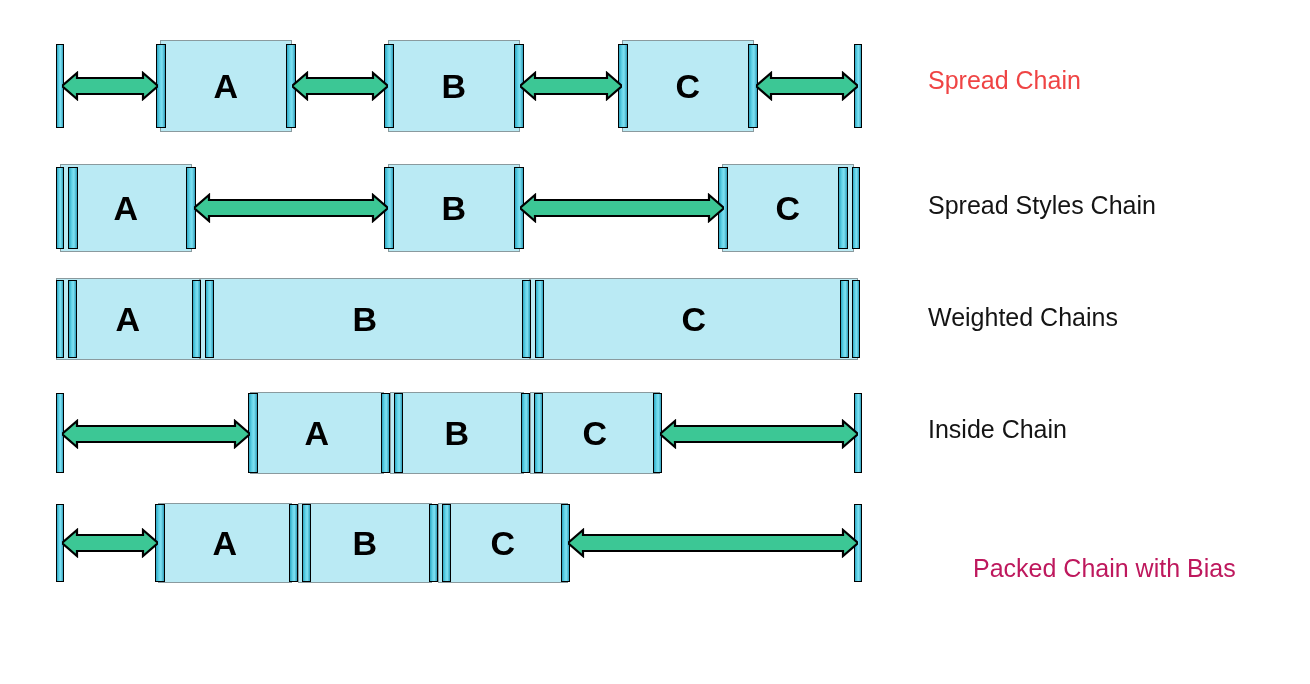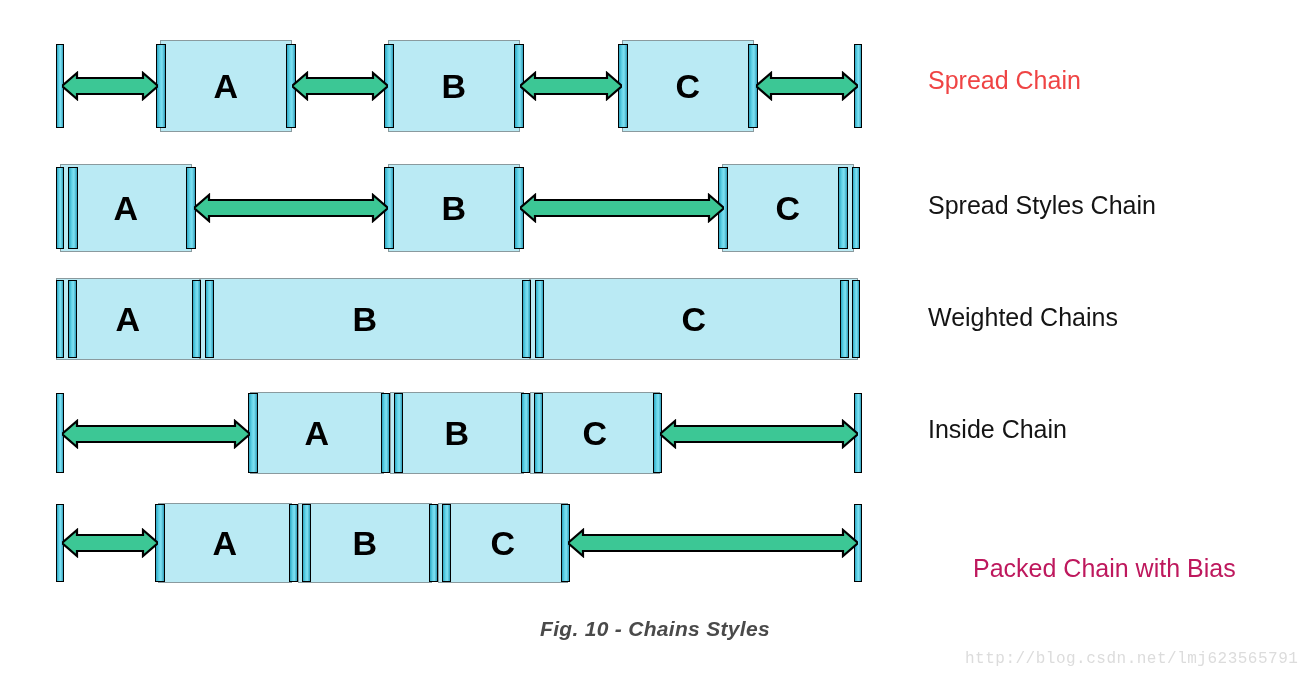--- a/index.html
+++ b/index.html
@@ -252,17 +252,15 @@
     </div>
 
   <div id="labels-container">
       <div class="rowlabel" style="left: 928px; top: 68px; color: #ef4444;">Spread Chain</div>
       <div class="rowlabel" style="left: 928px; top: 193px; color: rgb(20, 20, 20);">Spread Styles Chain</div>
       <div class="rowlabel" style="left: 928px; top: 305px; color: rgb(20, 20, 20);">Weighted Chains</div>
       <div class="rowlabel" style="left: 928px; top: 417px; color: rgb(20, 20, 20);">Inside Chain</div>
       <div class="rowlabel" style="left: 973px; top: 525px; color: #be185d; margin-top: 31px;">Packed Chain with Bias</div>
     </div>
 
-  <div id="caption" style="color: rgb(74, 74, 74);">Fig. 10 - Chains Styles</div>
-
-  <div id="watermark" style="color: rgb(220, 220, 220);">http://blog.csdn.net/lmj623565791</div>
+
 
 </div>
 
 </body></html>

